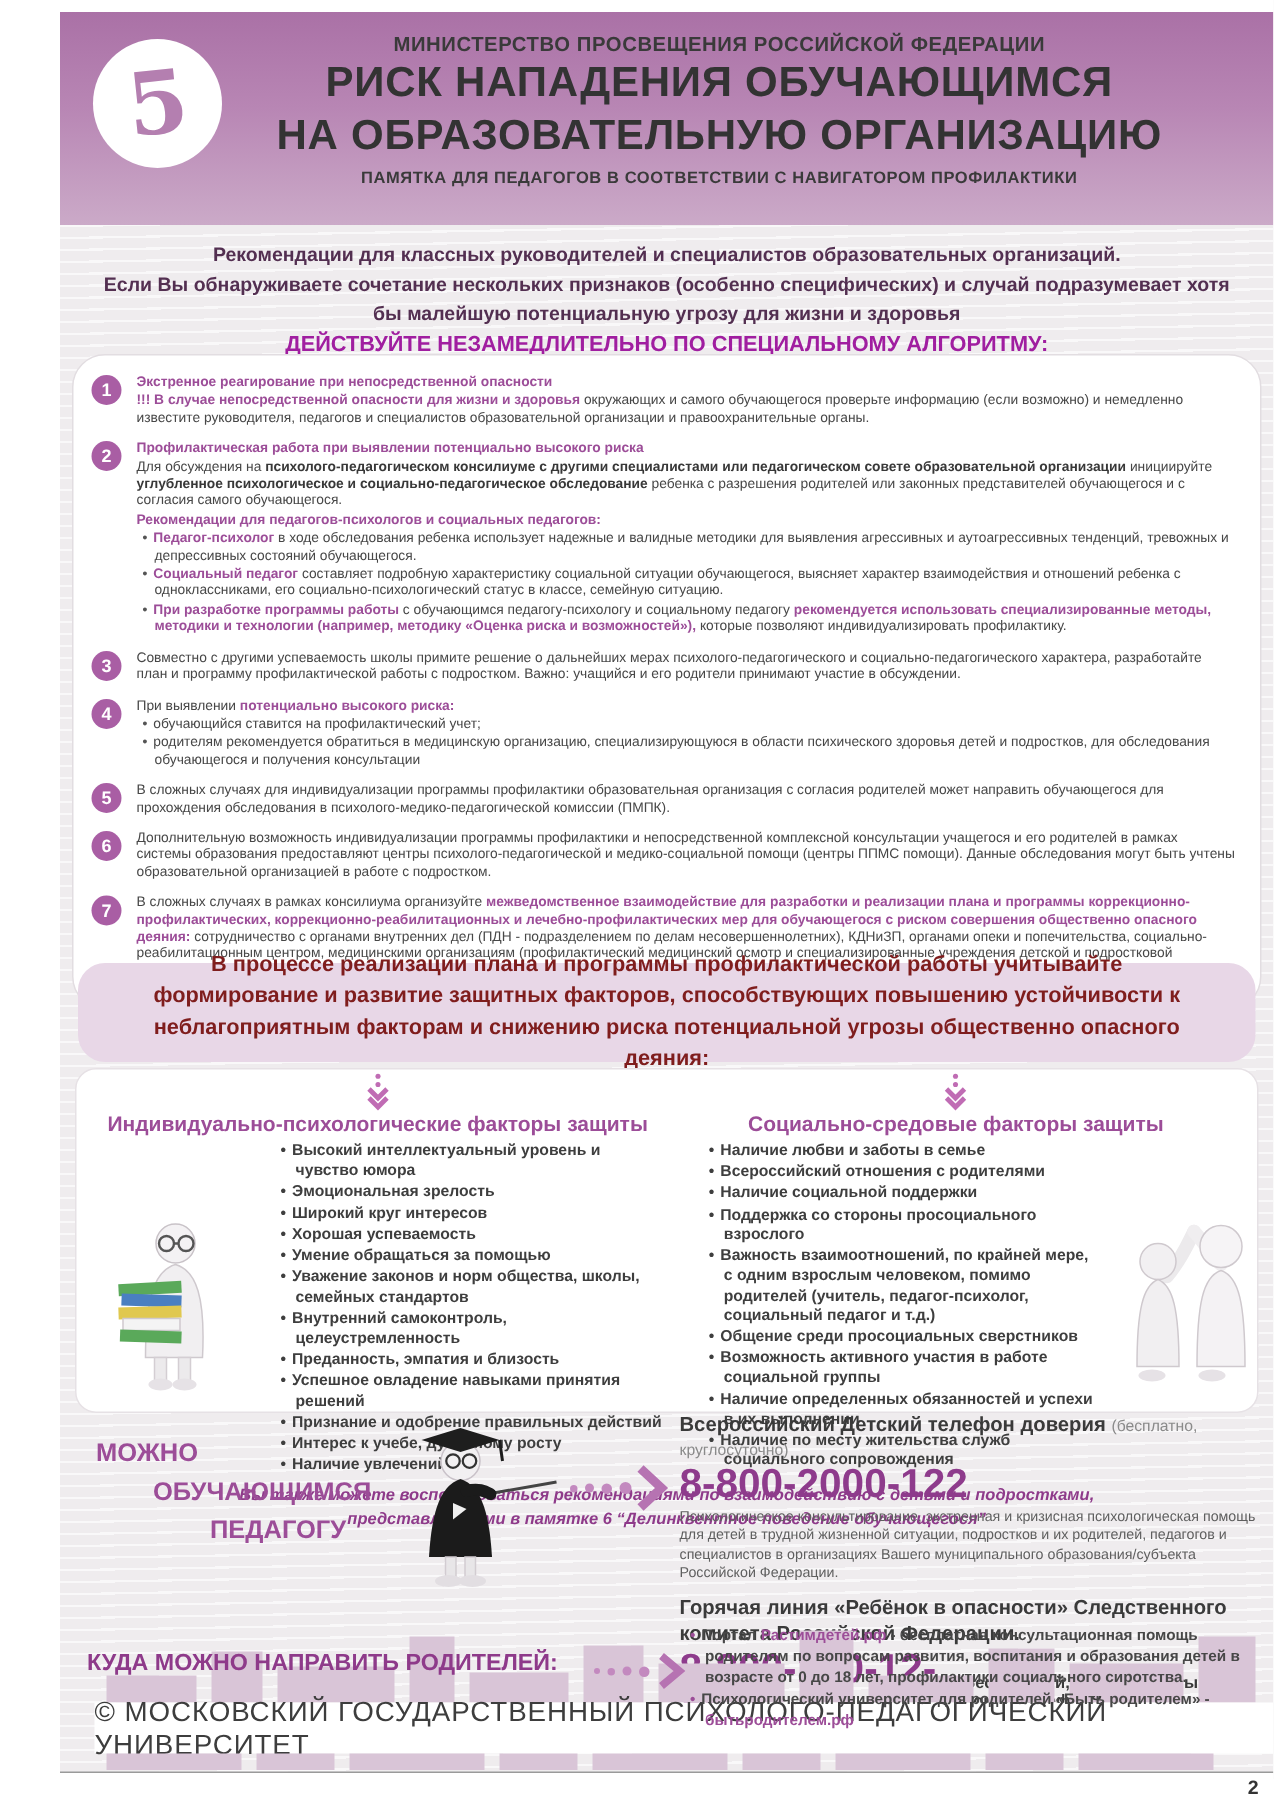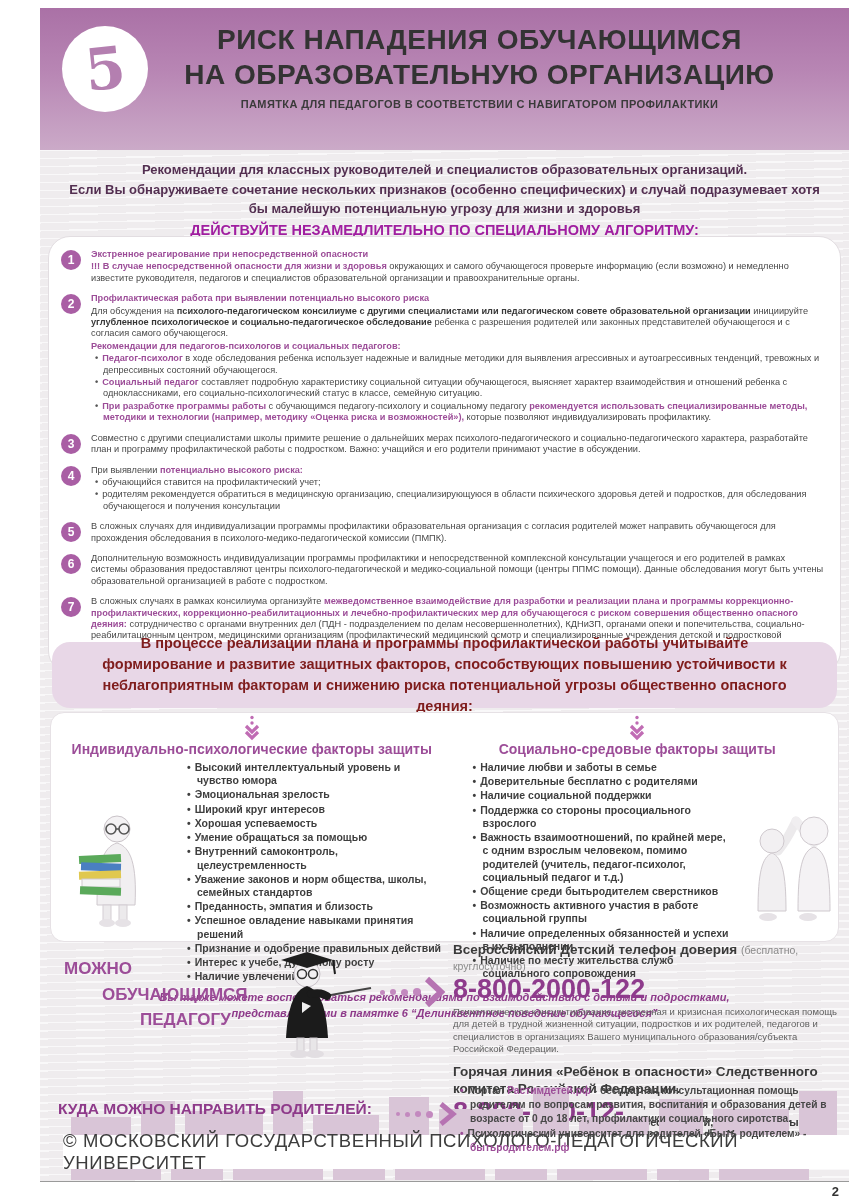--- a/index.html
+++ b/index.html
@@ -133,20 +133,21 @@
 </style>
 </head>
 <body>
 
 <div class="page">
 
   <div class="header">
     <div class="logo">
       <span>5</span>
     </div>
+    <div class="ministry">МИНИСТЕРСТВО ПРОСВЕЩЕНИЯ РОССИЙСКОЙ ФЕДЕРАЦИИ</div>
     <div class="h-title">
       <div>РИСК НАПАДЕНИЯ ОБУЧАЮЩИМСЯ</div>
       <div>НА ОБРАЗОВАТЕЛЬНУЮ ОРГАНИЗАЦИЮ</div>
     </div>
     <div class="h-sub">ПАМЯТКА ДЛЯ ПЕДАГОГОВ В СООТВЕТСТВИИ С НАВИГАТОРОМ ПРОФИЛАКТИКИ</div>
   </div>
 
   <div class="gray-bg">
 
     <div class="intro">
@@ -171,21 +172,21 @@
               <div class="srow"><span class="seg-n">Для обсуждения на </span><span class="seg-b">психолого-педагогическом консилиуме с другими специалистами или педагогическом совете образовательной организации </span><span class="seg-n">инициируйте </span><span class="seg-b">углубленное психологическое и социально-педагогическое обследование </span><span class="seg-n">ребенка с разрешения родителей или законных представителей обучающегося и с согласия самого обучающегося.</span></div>
               <div class="srow"><span class="seg-p">Рекомендации для педагогов-психологов и социальных педагогов:</span></div>
               <div class="srow bullet"><span class="bmark">•</span><span class="seg-p">Педагог-психолог </span><span class="seg-n">в ходе обследования ребенка использует надежные и валидные методики для выявления агрессивных и аутоагрессивных тенденций, тревожных и депрессивных состояний обучающегося.</span></div>
               <div class="srow bullet"><span class="bmark">•</span><span class="seg-p">Социальный педагог </span><span class="seg-n">составляет подробную характеристику социальной ситуации обучающегося, выясняет характер взаимодействия и отношений ребенка с одноклассниками, его социально-психологический статус в классе, семейную ситуацию.</span></div>
               <div class="srow bullet"><span class="bmark">•</span><span class="seg-p">При разработке программы работы </span><span class="seg-n">с обучающимся педагогу-психологу и социальному педагогу </span><span class="seg-p">рекомендуется использовать специализированные методы, методики и технологии (например, методику «Оценка риска и возможностей»), </span><span class="seg-n">которые позволяют индивидуализировать профилактику.</span></div>
             </div>
           </div>
           <div class="step">
             <div class="step-num">3</div>
             <div class="step-body">
-              <div class="srow"><span class="seg-n">Совместно с другими специалистами школы примите решение о дальнейших мерах психолого-педагогического и социально-педагогического характера, разработайте план и программу профилактической работы с подростком. Важно: учащийся и его родители принимают участие в обсуждении.</span></div>
+              <div class="srow"><span class="seg-n">Совместно с другими успеваемость школы примите решение о дальнейших мерах психолого-педагогического и социально-педагогического характера, разработайте план и программу профилактической работы с подростком. Важно: учащийся и его родители принимают участие в обсуждении.</span></div>
             </div>
           </div>
           <div class="step">
             <div class="step-num">4</div>
             <div class="step-body">
               <div class="srow"><span class="seg-n">При выявлении </span><span class="seg-p">потенциально высокого риска:</span></div>
               <div class="srow bullet"><span class="bmark">•</span><span class="seg-n">обучающийся ставится на профилактический учет;</span></div>
               <div class="srow bullet"><span class="bmark">•</span><span class="seg-n">родителям рекомендуется обратиться в медицинскую организацию, специализирующуюся в области психического здоровья детей и подростков, для обследования обучающегося и получения консультации</span></div>
             </div>
           </div>
@@ -253,22 +254,22 @@
               <ellipse cx="46" cy="114" rx="8" ry="4" fill="#e6e2e6"></ellipse>
               <ellipse cx="62" cy="114" rx="8" ry="4" fill="#e6e2e6"></ellipse>
             </svg>
           </div>
           <div class="f-list">
               <div class="f-item"><span class="bmark">•</span><span>Высокий интеллектуальный уровень и чувство юмора</span></div>
               <div class="f-item"><span class="bmark">•</span><span>Эмоциональная зрелость</span></div>
               <div class="f-item"><span class="bmark">•</span><span>Широкий круг интересов</span></div>
               <div class="f-item"><span class="bmark">•</span><span>Хорошая успеваемость</span></div>
               <div class="f-item"><span class="bmark">•</span><span>Умение обращаться за помощью</span></div>
+              <div class="f-item"><span class="bmark">•</span><span>Уважение законов и норм общества, школы, семейных стандартов</span></div>
               <div class="f-item"><span class="bmark">•</span><span>Внутренний самоконтроль, целеустремленность</span></div>
-              <div class="f-item"><span class="bmark">•</span><span>Уважение законов и норм общества, школы, семейных стандартов</span></div>
               <div class="f-item"><span class="bmark">•</span><span>Преданность, эмпатия и близость</span></div>
               <div class="f-item"><span class="bmark">•</span><span>Успешное овладение навыками принятия решений</span></div>
               <div class="f-item"><span class="bmark">•</span><span>Признание и одобрение правильных действий</span></div>
               <div class="f-item"><span class="bmark">•</span><span>Интерес к учебе, духовному росту</span></div>
               <div class="f-item"><span class="bmark">•</span><span>Наличие увлечений</span></div>
             </div>
         </div>
         <div class="col col-right">
           <div class="f-title">Социально-средовые факторы защиты</div>
           <div class="fig-right">
@@ -278,25 +279,25 @@
               <circle cx="34" cy="42" r="12" fill="#f2f0f2" stroke="#cfc9ce"></circle>
               <circle cx="76" cy="32" r="14" fill="#f6f4f6" stroke="#cfc9ce"></circle>
               <path d="M34 54 C 24 58, 20 74, 20 112 L 48 112 C 48 74, 44 58, 34 54 Z" fill="#f1eff1" stroke="#cfc9ce"></path>
               <path d="M76 48 C 64 52, 60 70, 60 112 L 92 112 C 92 70, 88 52, 76 48 Z" fill="#f4f2f4" stroke="#cfc9ce"></path>
               <ellipse cx="30" cy="118" rx="9" ry="4" fill="#e6e2e6"></ellipse>
               <ellipse cx="70" cy="118" rx="9" ry="4" fill="#e6e2e6"></ellipse>
             </svg>
           </div>
           <div class="f-list">
               <div class="f-item"><span class="bmark">•</span><span>Наличие любви и заботы в семье</span></div>
-              <div class="f-item"><span class="bmark">•</span><span>Доверительные бесплатно с родителями</span></div>
+              <div class="f-item"><span class="bmark">•</span><span>Всероссийский отношения с родителями</span></div>
               <div class="f-item"><span class="bmark">•</span><span>Наличие социальной поддержки</span></div>
               <div class="f-item"><span class="bmark">•</span><span>Поддержка со стороны просоциального  взрослого</span></div>
               <div class="f-item"><span class="bmark">•</span><span>Важность взаимоотношений, по крайней мере, с одним взрослым человеком, помимо родителей (учитель, педагог-психолог, социальный педагог и т.д.)</span></div>
-              <div class="f-item"><span class="bmark">•</span><span>Общение среди бытьродителем сверстников</span></div>
+              <div class="f-item"><span class="bmark">•</span><span>Общение среди просоциальных сверстников</span></div>
               <div class="f-item"><span class="bmark">•</span><span>Возможность активного участия в работе социальной группы</span></div>
               <div class="f-item"><span class="bmark">•</span><span>Наличие определенных обязанностей и успехи в их выполнении</span></div>
               <div class="f-item"><span class="bmark">•</span><span>Наличие по месту жительства служб социального сопровождения</span></div>
             </div>
         </div>
       </div>
       <div class="f-note">
         <div>Вы также можете воспользоваться рекомендациями по взаимодействию с детьми и подростками,</div>
         <div>представленными в памятке 6 “Делинквентное поведение обучающегося”</div>
       </div>

